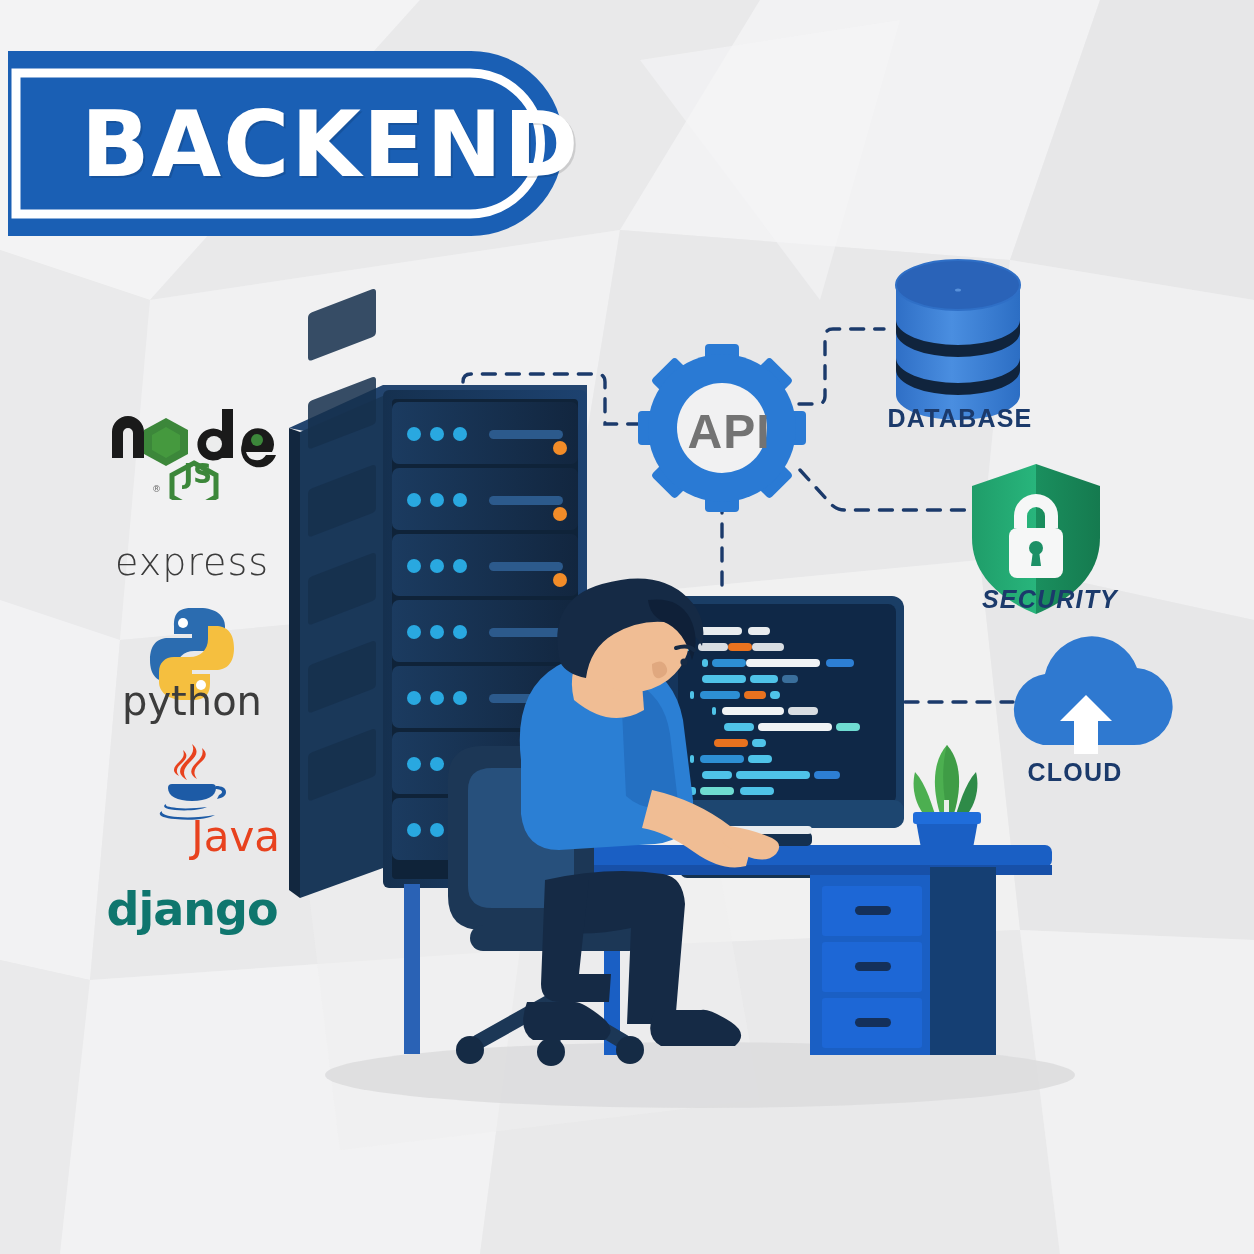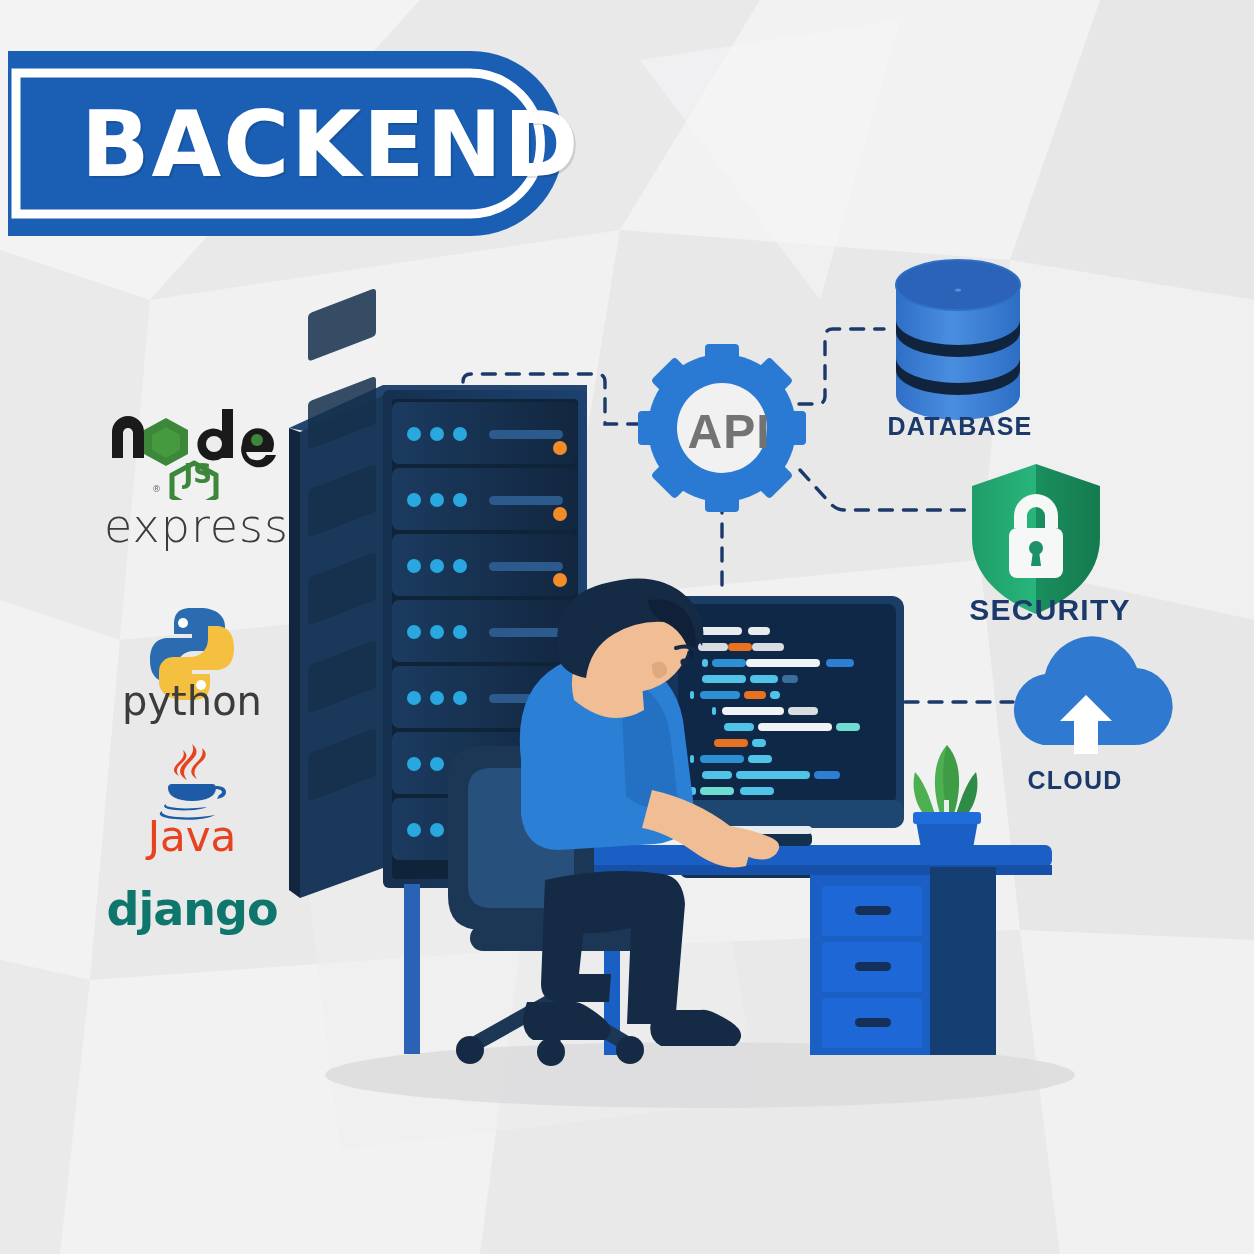--- a/index.html
+++ b/index.html
@@ -39,37 +39,38 @@
     margin-left: 28px;
   }
 
   
   .logo-wrap { position: absolute; }
   .logo-text {
     text-align: center;
     white-space: nowrap;
   }
   #express-label {
-    left: 104px; top: 499px; width: 176px;
-    font-size: 46px; color: #3b3b3b;
+    left: 104px; top: 540px; width: 176px;
+    font-size: 38px; color: #3b3b3b;
     font-family: "DejaVu Sans", sans-serif;
     font-weight: 300;
     letter-spacing: 1px;
   }
   #python-label {
     left: 104px; top: 678px; width: 176px;
     font-size: 40px; color: #3c3c3c;
     font-family: "DejaVu Sans", sans-serif;
     font-weight: 400;
   }
   #java-label {
     left: 104px; top: 812px; width: 176px;
     font-size: 42px; color: #e8421e;
     font-family: "DejaVu Sans", sans-serif;
     font-weight: 400;
+    text-align: right;
   }
   #django-label {
     left: 94px; top: 882px; width: 196px;
     font-size: 46px; color: #0f766e;
     font-family: "DejaVu Sans", sans-serif;
     font-weight: 700;
     letter-spacing: -1px;
   }
   #node-js-text {
     position: absolute;
@@ -82,24 +83,23 @@
 
   
   .node-label {
     position: absolute;
     text-align: center;
     color: #1b3a6b;
     font-weight: 700;
     font-family: "Liberation Sans", sans-serif;
     letter-spacing: 1.2px;
     white-space: nowrap;
-    margin-top: 8px;
   }
   #database-label { left: 830px; top: 404px; width: 260px; font-size: 25px; }
-  #security-label { left: 920px; top: 585px; width: 260px; font-size: 30px; }
+  #security-label { left: 920px; top: 585px; width: 260px; font-size: 25px; font-style: italic; }
   #cloud-label    { left: 960px; top: 758px; width: 230px; font-size: 25px; text-align: center; }
 
   #api-label {
     position: absolute;
     left: 659px; top: 404px;
     width: 140px; text-align: center;
     color: #737373;
     font-size: 48px; font-weight: 700;
     letter-spacing: 1px;
     font-family: "Liberation Sans", sans-serif;

